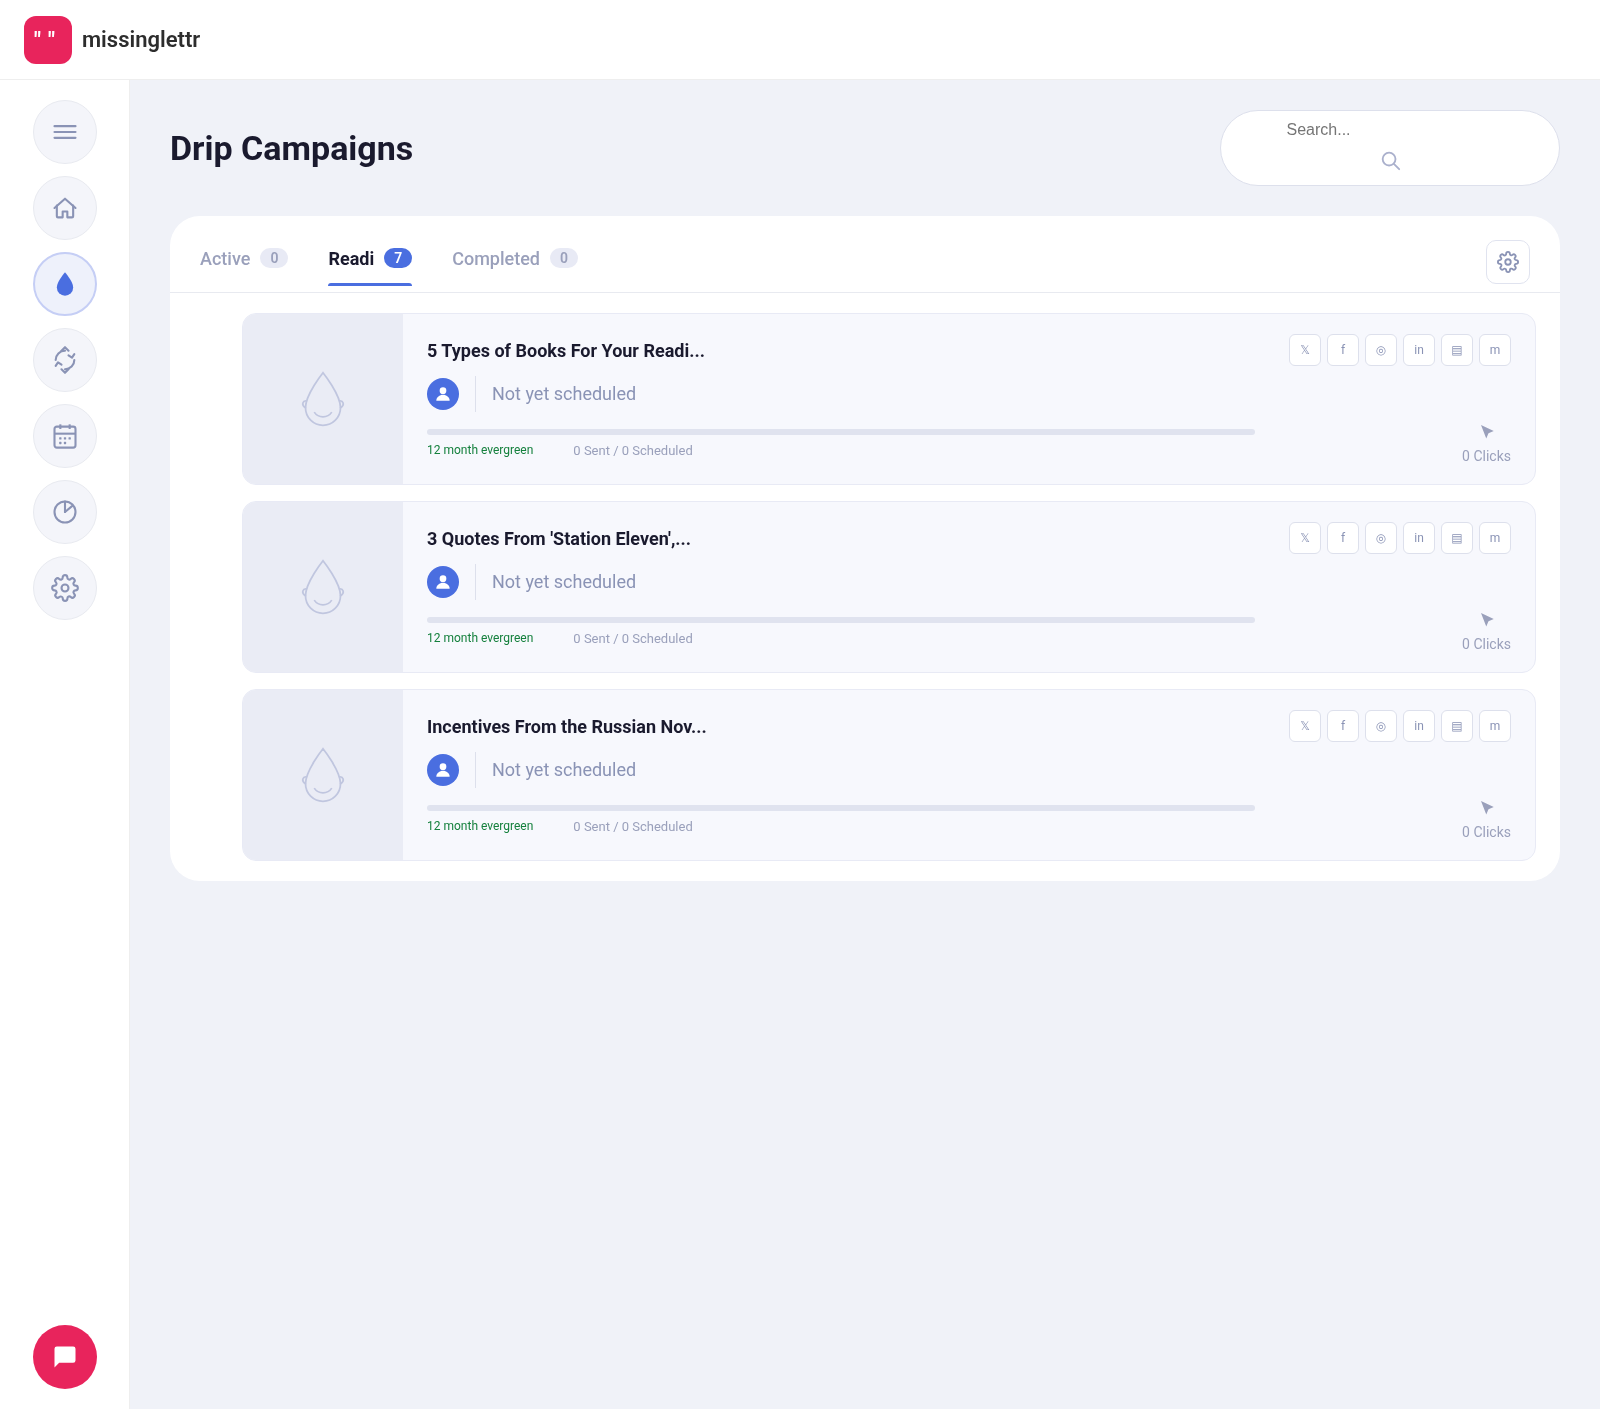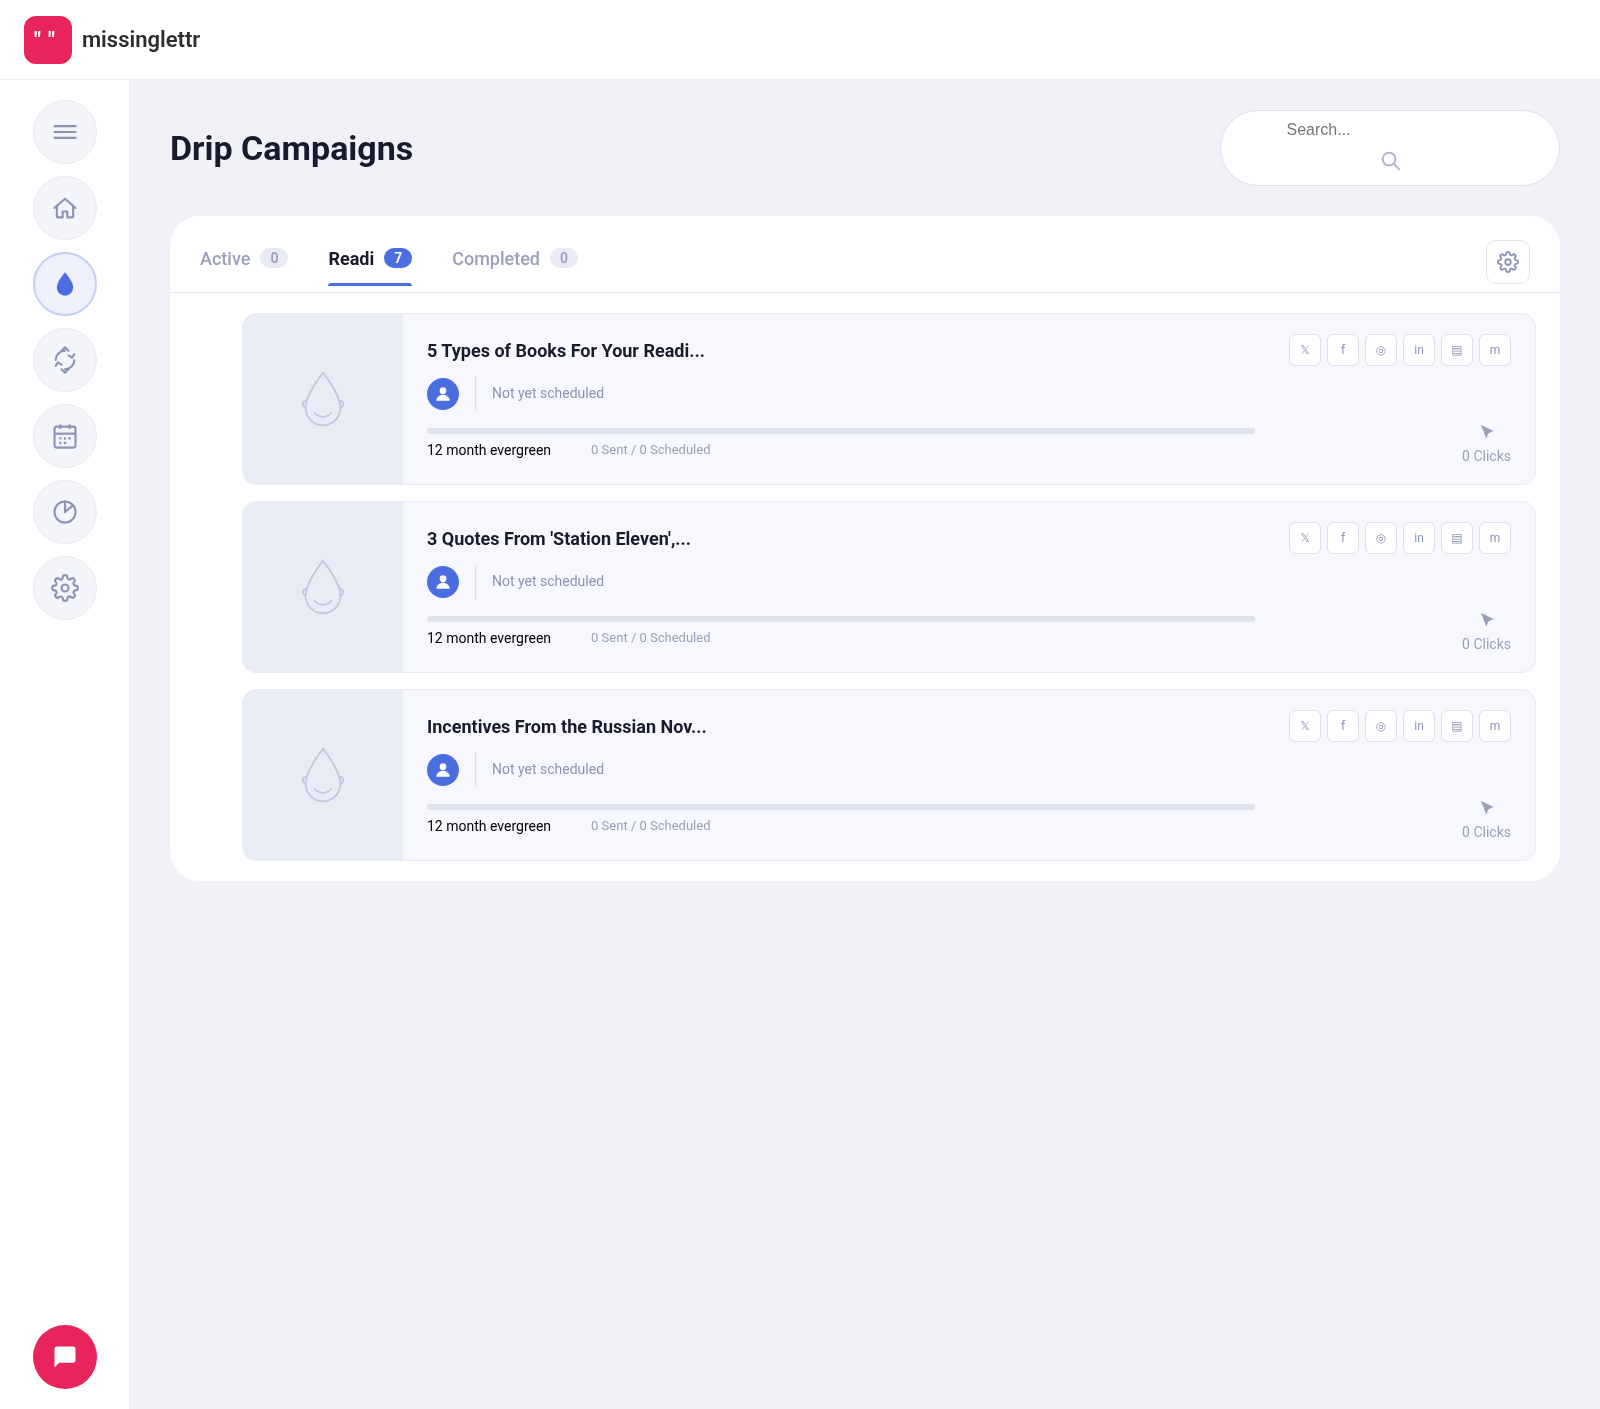--- a/index.html
+++ b/index.html
@@ -301,21 +301,21 @@
       width: 20px;
       height: 20px;
       fill: #fff;
     }
     .schedule-divider {
       width: 1px;
       height: 36px;
       background: #dde0ec;
     }
     .schedule-text {
-      font-size: 14px;
+      font-size: 18px;
       color: #8a93b5;
       line-height: 1.4;
     }
     .campaign-stats {
       display: flex;
       align-items: center;
       justify-content: space-between;
     }
     .progress-section {
       flex: 1;
@@ -344,22 +344,22 @@
       font-size: 14px;
       color: #9aa0bb;
       flex-direction: column;
     }
     .clicks-section svg {
       width: 18px;
       height: 18px;
       fill: #9aa0bb;
     }
     .evergreen-text {
-      font-size: 14px;
-      color: #000000;
+      font-size: 12px;
+      color: #15803d;
       margin-right: 20px;
     }
   </style>
 </head>
 <body>
 
 <div class="topbar">
   <div class="logo-container">
     <svg class="logo-icon" viewBox="0 0 48 48">
       <rect width="48" height="48" rx="12" fill="#e8245c"></rect>

